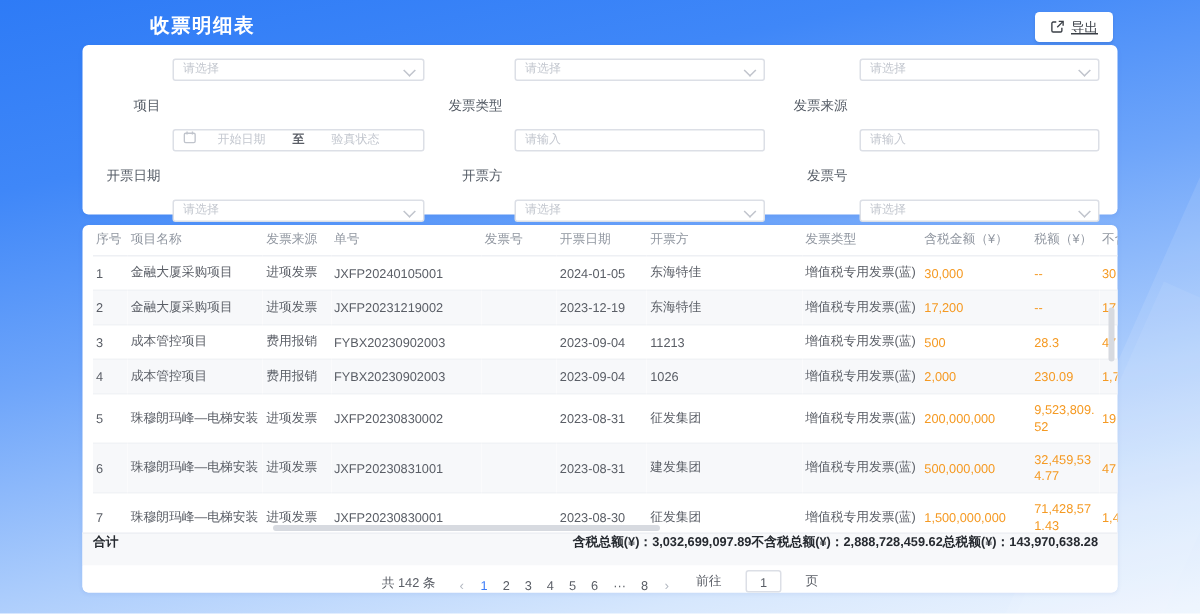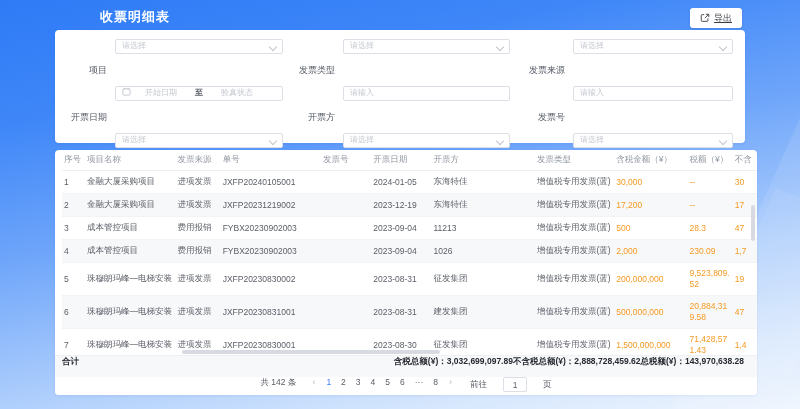--- a/index.html
+++ b/index.html
@@ -12,21 +12,21 @@
 
   
   .page-title{position:absolute;left:55px;top:8px;color:#fff;font-size:13px;font-weight:bold;letter-spacing:1px;z-index:2;margin-left:45px;}
   .export-btn{position:absolute;left:690px;top:8px;width:52px;height:20px;background:#fff;border-radius:3px;
     display:flex;align-items:center;justify-content:center;gap:4px;font-size:9px;color:#3a3f46;z-index:2;
     box-shadow:0 1px 2px rgba(20,60,140,.18);cursor:pointer;text-decoration:underline;}
 
   
   .card{position:absolute;left:55px;width:690px;background:#fff;border-radius:4px;z-index:1;box-shadow:0 1px 3px rgba(30,70,160,.08);}
   #filter-card{top:30px;height:113px;}
-  #table-card{top:150px;height:245px;padding-left:12px;}
+  #table-card{top:150px;height:245px;}
 
   
   #filter-grid{display:grid;grid-template-columns:60px 168px 60px 167px 63px 160px;row-gap:8px;padding-top:9px;}
   .f-label{font-size:9px;color:#555c66;text-align:right;padding-right:8px;line-height:15px;white-space:nowrap;overflow:hidden;margin-top:24px;}
   .f-field{position:relative;}
   .fld{position:relative;height:15px;border:1px solid #dcdfe6;border-radius:2px;background:#fff;
     display:flex;padding:0 6px;box-sizing:border-box;cursor:pointer;}
   .ph{color:#c3c7cf;font-size:8px;white-space:nowrap;}
   .sep{color:#5a5e66;font-size:8px;font-weight:bold;}
   .chev{position:absolute;right:6px;top:4px;width:5px;height:5px;border-right:1px solid #c0c4cc;border-bottom:1px solid #c0c4cc;transform:rotate(45deg);}
@@ -48,21 +48,21 @@
   .hthumb{position:absolute;left:127px;top:200px;width:258px;height:4px;background:#d7dae0;border-radius:2px;z-index:3;cursor:pointer;}
 
   
   #summary-bar{position:absolute;left:0;right:0;bottom:18px;height:22px;background:#f7f8fa;border-top:1px solid #eef0f4;
     display:flex;align-items:flex-start;padding:0 13px 0 7px;box-sizing:border-box;}
   #summary-bar .t-label{font-size:8.5px;font-weight:bold;color:#262a30;}
   #summary-items{margin-left:auto;display:flex;gap:0;}
   .sum-item{font-size:8.5px;font-weight:bold;color:#262a30;white-space:nowrap;}
 
   
-  #pagination-bar{position:absolute;left:0;right:0;bottom:0;height:18px;background:#fff;display:flex;align-items:flex-start;justify-content:center;font-size:8.5px;color:#5a5e66;border-radius:0 0 4px 4px;}
+  #pagination-bar{position:absolute;left:0;right:0;bottom:0;height:18px;background:#fff;display:flex;align-items:flex-end;justify-content:center;font-size:8.5px;color:#5a5e66;border-radius:0 0 4px 4px;}
   .pg-total{margin-right:10px;}
   .pg-arrow{color:#b4b9c2;margin:0 6px;cursor:pointer;font-size:9px;}
   .pg-num{margin:0 5px;cursor:pointer;}
   .pg-num.active{color:#3b7cf8;}
   .pg-jump{display:flex;align-items:center;margin-left:12px;gap:16px;}
   .pg-input{width:22px;height:13px;border:1px solid #dcdfe6;border-radius:2px;font-size:8.5px;color:#5a5e66;
     display:flex;align-items:center;justify-content:center;}
   svg{display:block;}
 </style>
 </head>
@@ -272,21 +272,21 @@
             <tr>
               <td>6</td>
               <td>珠穆朗玛峰—电梯安装</td>
               <td>进项发票</td>
               <td>JXFP20230831001</td>
               <td></td>
               <td>2023-08-31</td>
               <td>建发集团</td>
               <td>增值税专用发票(蓝)</td>
               <td class="amt">500,000,000</td>
-              <td class="amt wrap">20,884,319.58</td>
+              <td class="amt wrap">32,459,534.77</td>
               <td class="amt">47</td>
             </tr>
             <tr>
               <td>7</td>
               <td>珠穆朗玛峰—电梯安装</td>
               <td>进项发票</td>
               <td>JXFP20230830001</td>
               <td></td>
               <td>2023-08-30</td>
               <td>征发集团</td>

